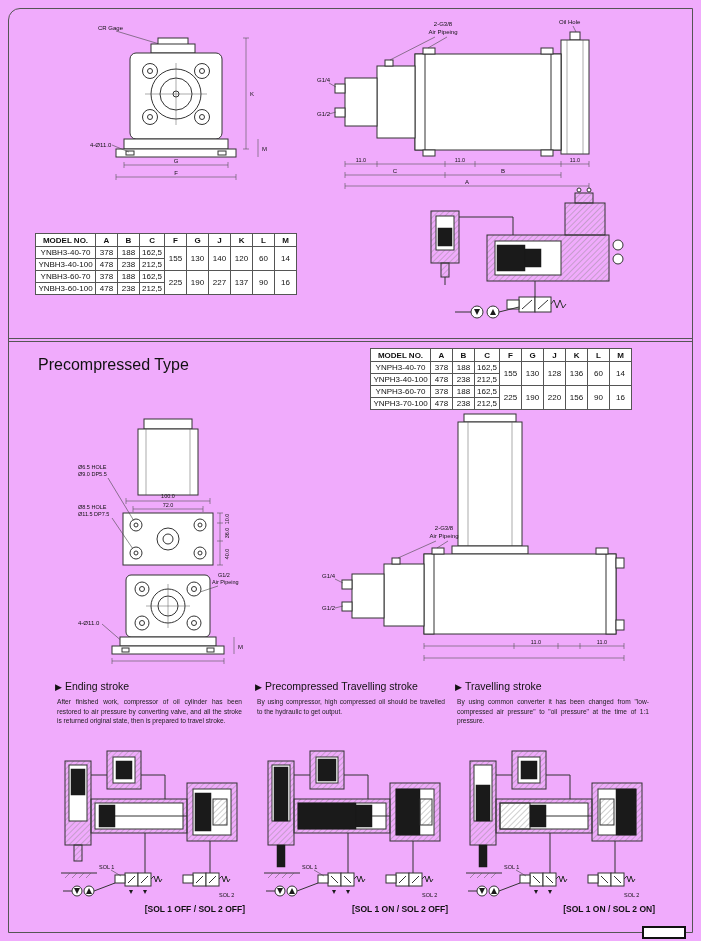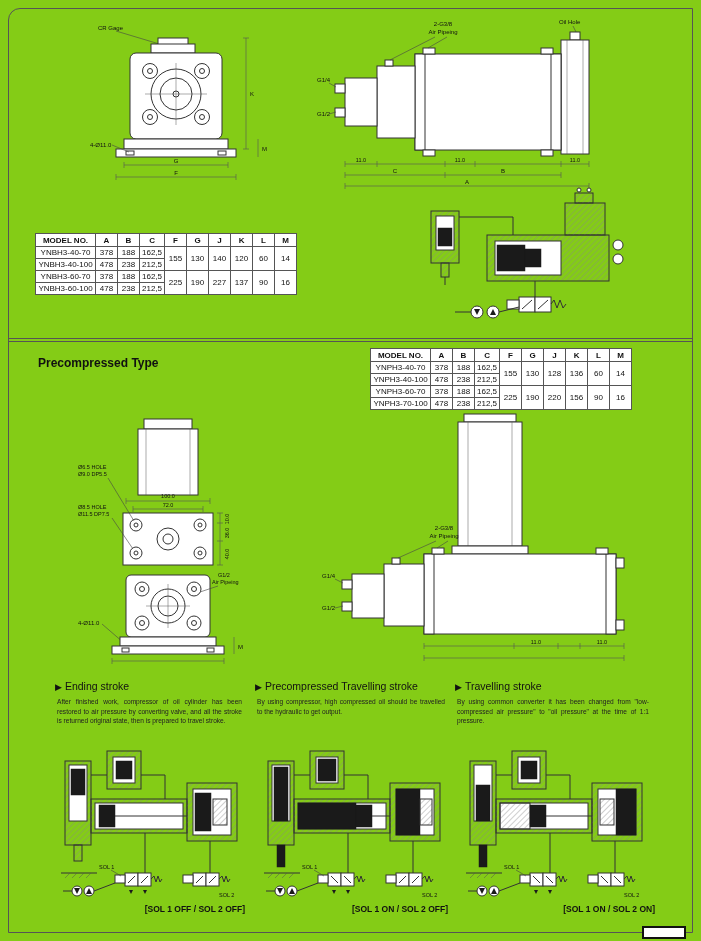--- a/index.html
+++ b/index.html
@@ -1,26 +1,26 @@
 <!DOCTYPE html>
 <html><head>
 <meta charset="utf-8">
 <style>
   *{margin:0;padding:0;box-sizing:border-box}
   html,body{background:#fff}
   body{font-family:"Liberation Sans",sans-serif;color:#111}
-  #page{position:relative;width:701px;height:941px;background:#84cc16;overflow:hidden}
+  #page{position:relative;width:701px;height:941px;background:#f0abfc;overflow:hidden}
   .frame{position:absolute;left:8px;top:8px;width:685px;height:925px;border:1.5px solid #555;border-radius:12px 0 0 0}
   .divider{position:absolute;left:8px;top:338px;width:685px;height:4px;border-top:1.5px solid #555;border-bottom:1px solid #555}
   .spec-table{position:absolute;border-collapse:collapse;font-size:8px;color:#111;background:#fff}
   .spec-table th,.spec-table td{border:1px solid #555;text-align:center;height:12px;padding:0 2px;white-space:nowrap;font-weight:normal}
   .spec-table th{font-weight:bold;height:13px}
   .spec-table .model{min-width:60px}
   .spec-table .num{min-width:22px}
-  .h2{position:absolute;font-weight:bold;font-size:12px}
+  .h2{position:absolute;font-weight:normal;font-size:16px}
   .stroke-title{position:absolute;font-weight:normal;font-size:10.5px;white-space:nowrap}
   .stroke-title .b{font-size:9px;margin-right:3px}
   .stroke-text{position:absolute;font-size:6.6px;line-height:1.45;color:#222;text-align:justify}
   .caption{position:absolute;font-weight:bold;font-size:8.5px;text-align:right}
   .corner-box{position:absolute;border:2px solid #111;background:#fff}
   svg.drw{position:absolute;overflow:visible}
   svg text{font-family:"Liberation Sans",sans-serif;fill:#111}
   .t6{font-size:6px}
   .t5{font-size:5.5px}
   .t6m{font-size:6px;text-anchor:middle}

